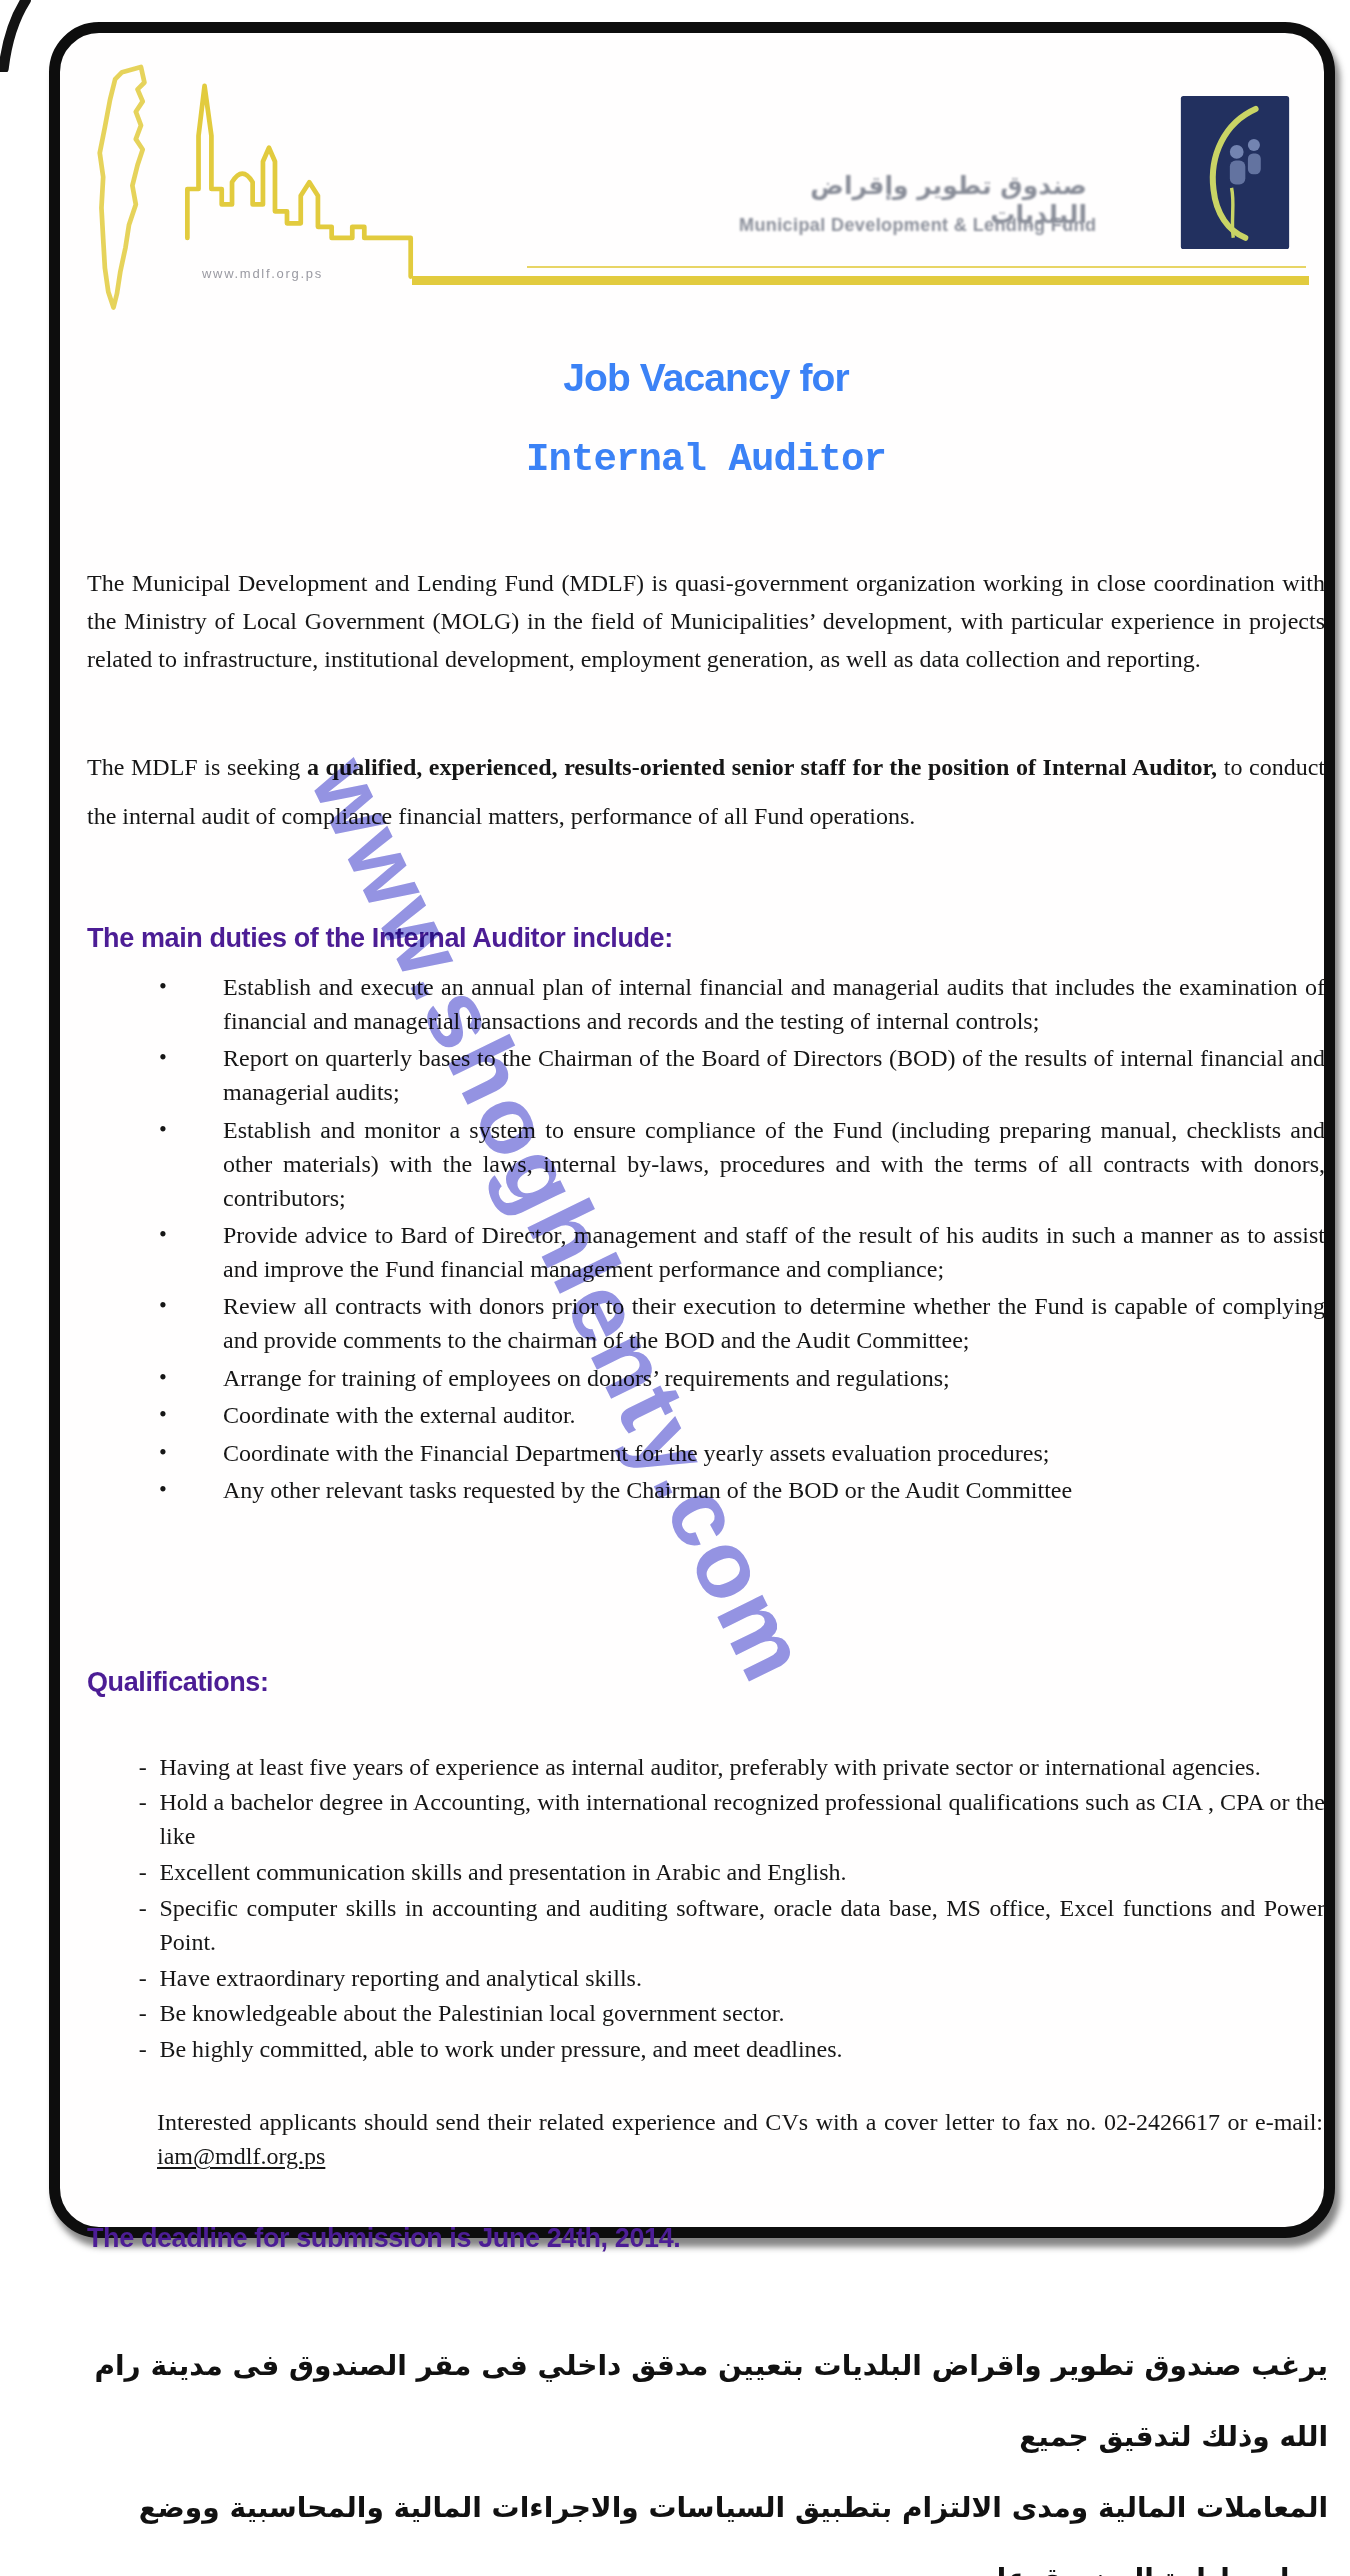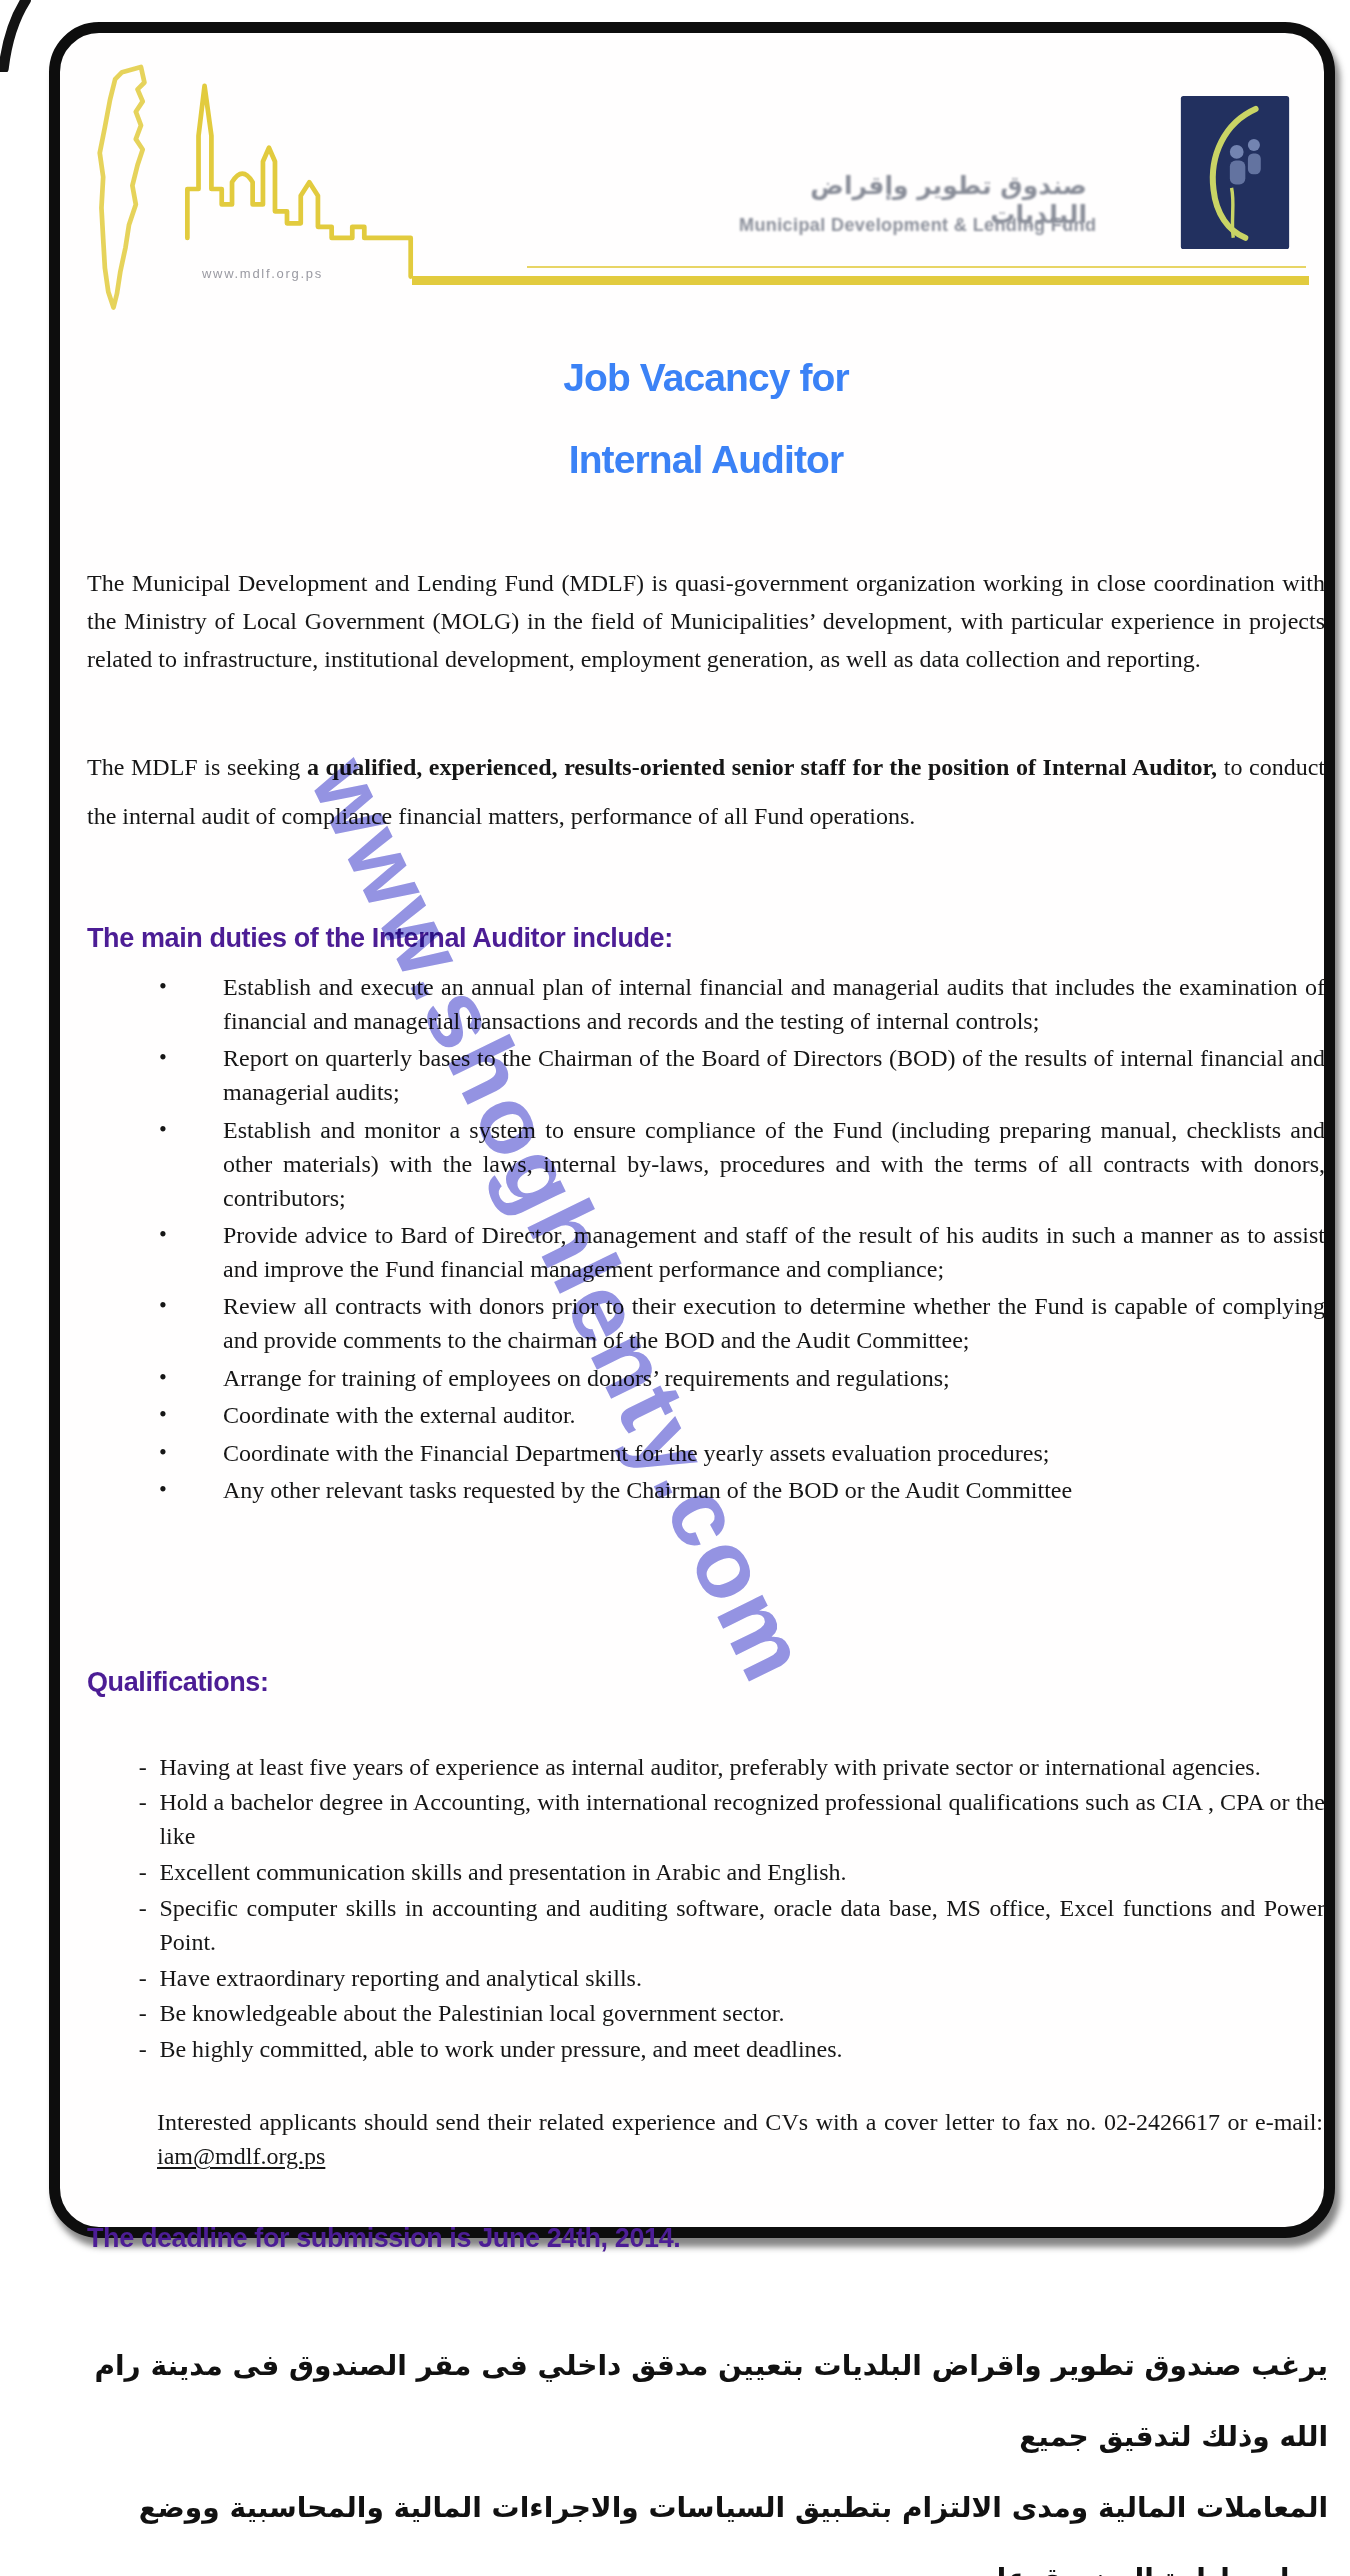--- a/index.html
+++ b/index.html
@@ -44,21 +44,21 @@
   .rule-thin  { position:absolute; left:467px; top:233px; width:779px; height:2.6px;  background:var(--accent-yellow,#e2cb3e); opacity:.8; }
   .rule-thick { position:absolute; left:352px; top:243px; width:897px; height:9.5px; background:var(--accent-yellow,#e2cb3e); }
 
   
   .title-line {
     position:absolute; left:27px; width:1238px; text-align:center;
     font-family:"Liberation Sans",sans-serif; font-weight:700; font-size:39px;
     letter-spacing:-0.9px; color:#3b82f6;
   }
   .title-1 { top:323px; }
-  .title-2 { top:405px; }
+  .title-2 { top:405px;font-family:Liberation Mono, monospace; }
 
   
   .bodytext { position:absolute; left:27px; width:1238px; font-size:24px; text-align:justify; }
   .intro   { top:531px; line-height:38px; }
   .seeking { top:710px; line-height:49px; }
   .seeking b { font-weight:700; }
 
   .h-sans {
     position:absolute; left:27px; width:1238px;
     font-family:"Liberation Sans",sans-serif; font-weight:700; font-size:27px;

